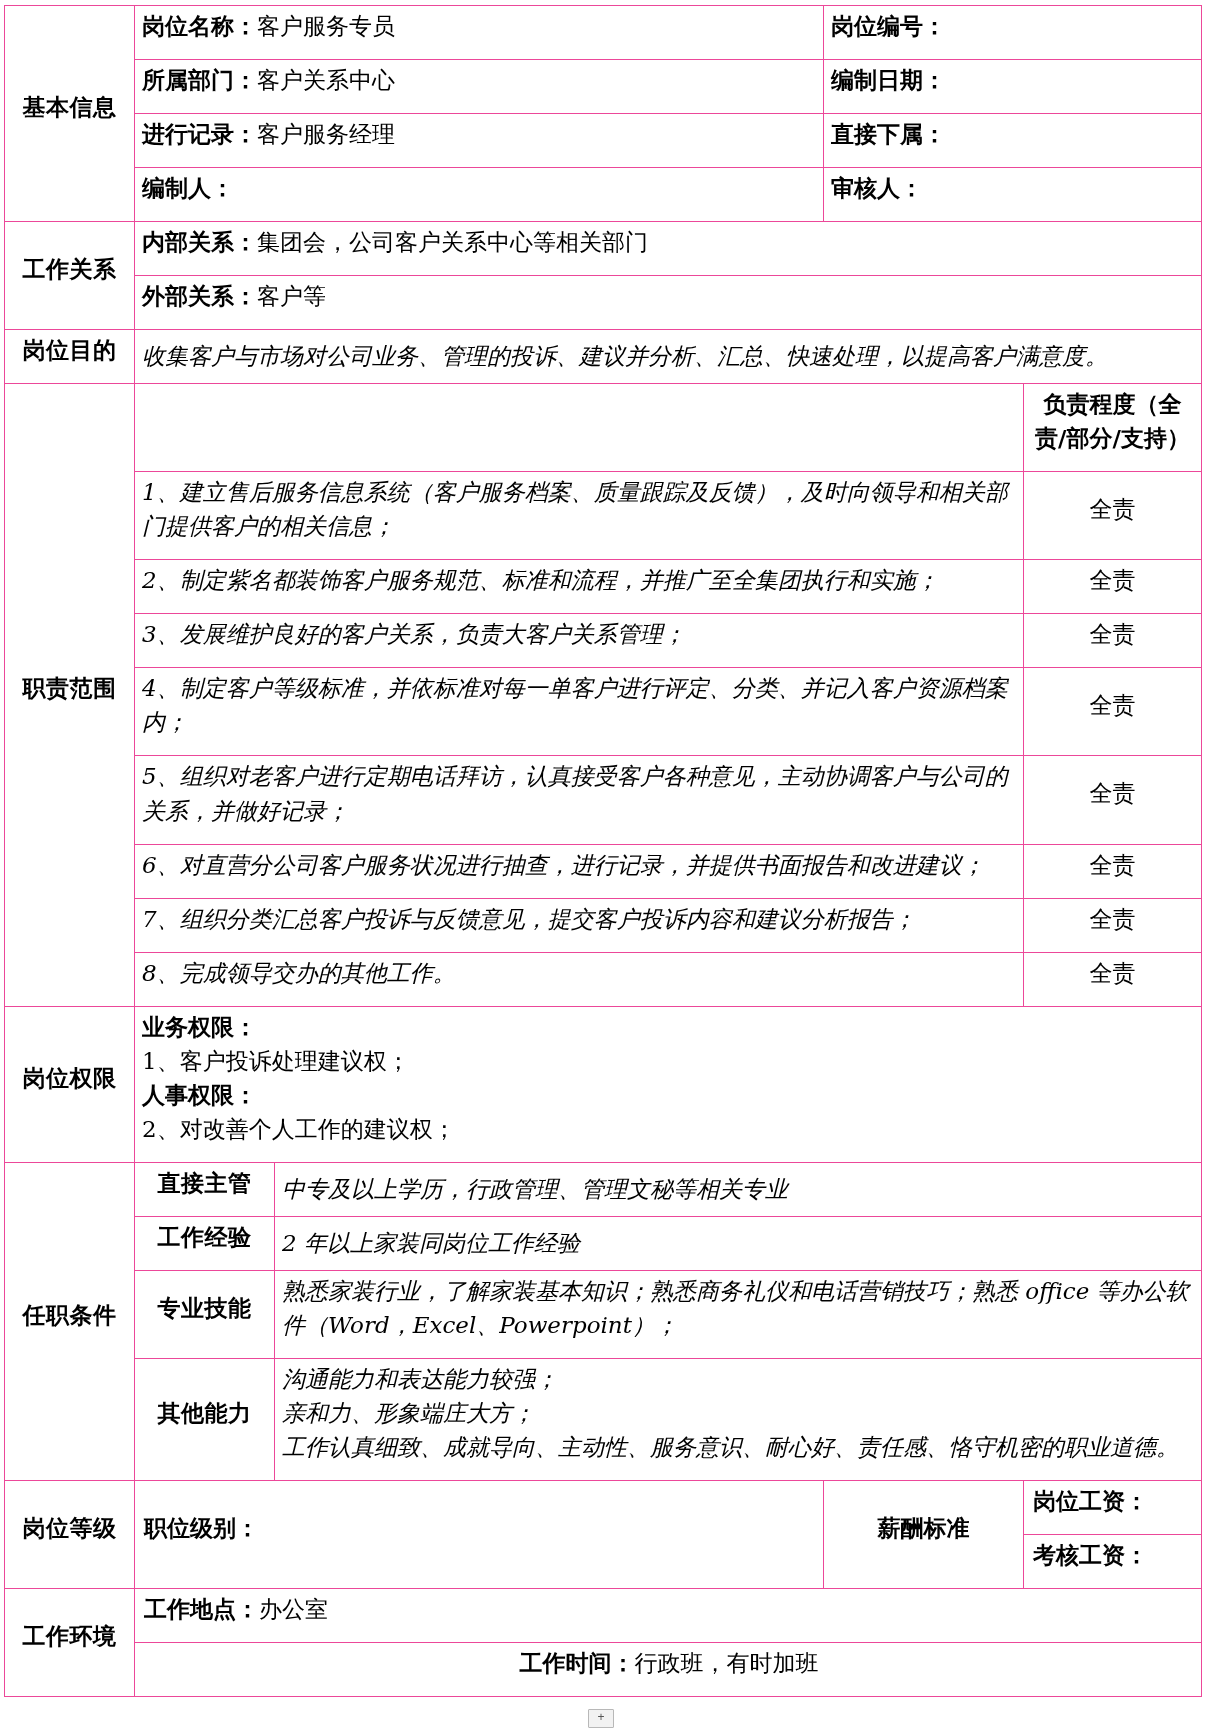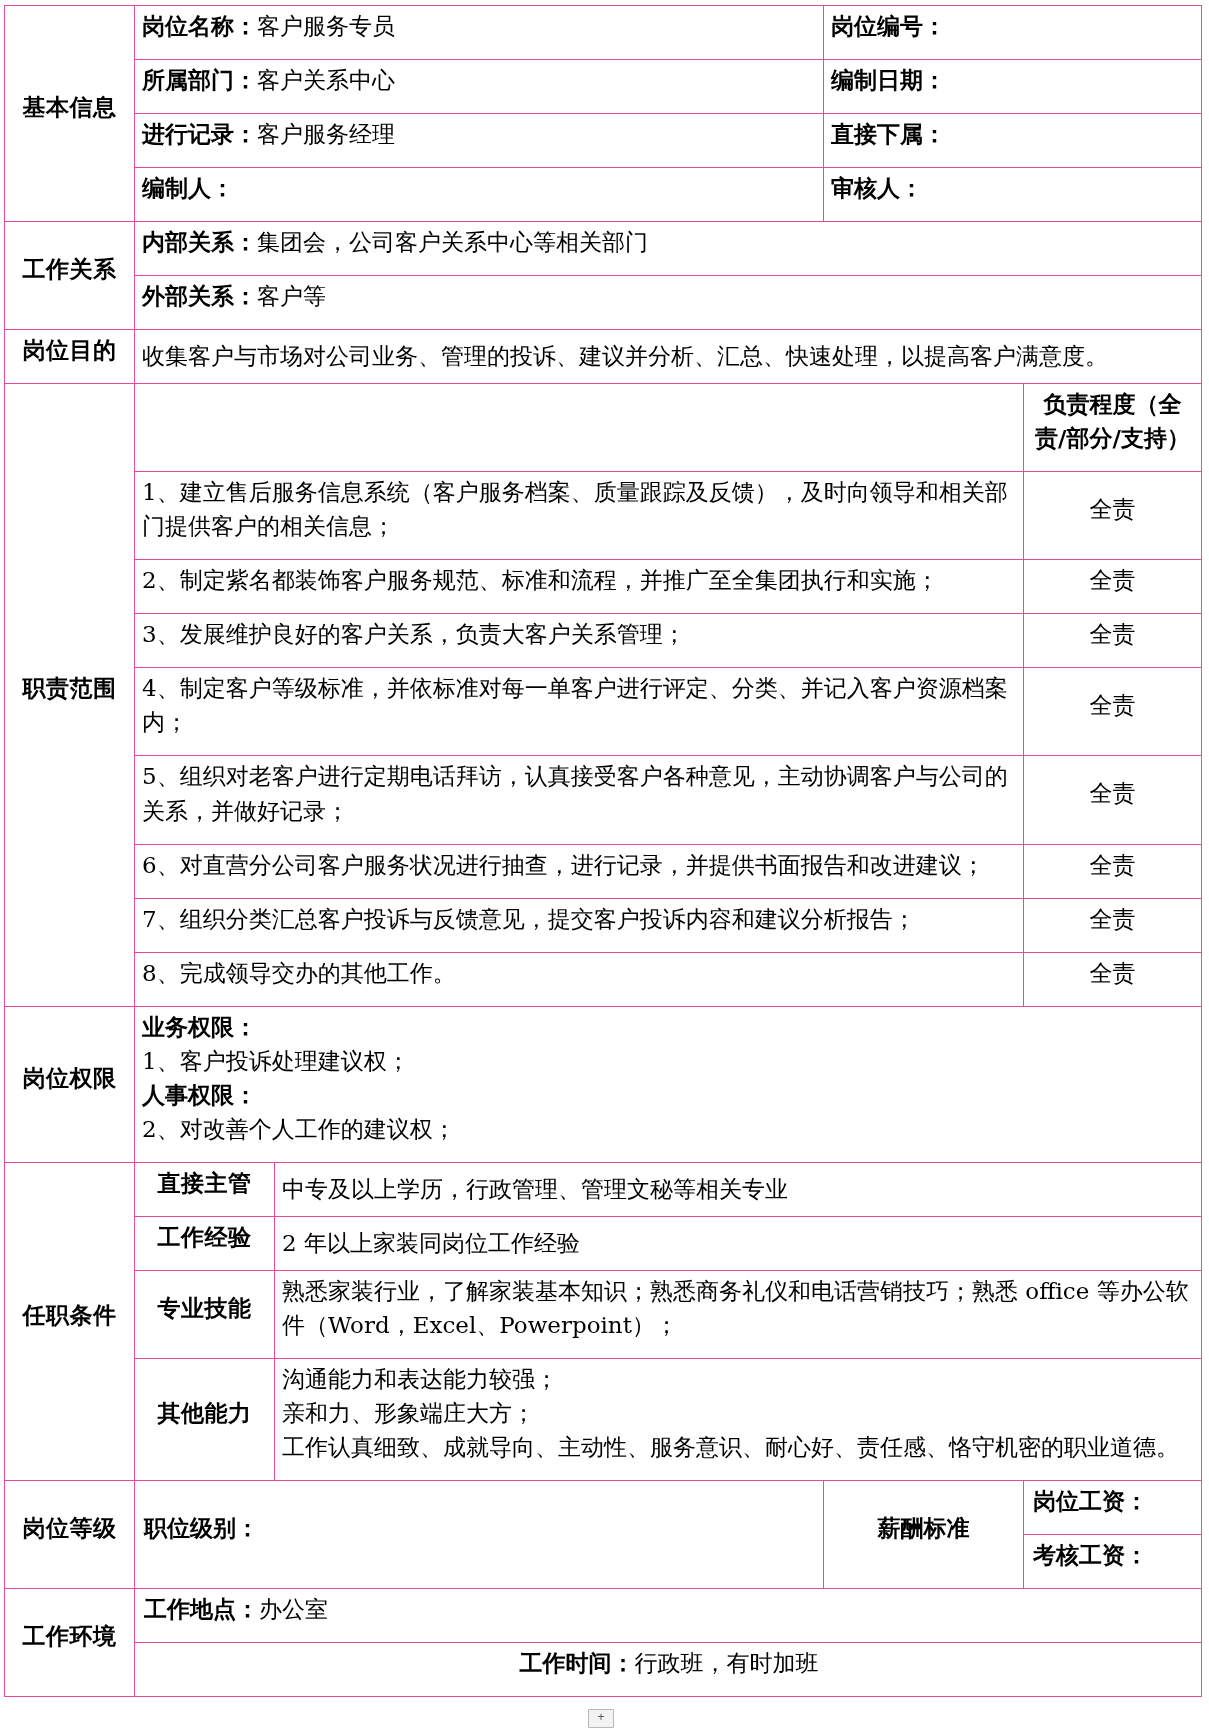--- a/index.html
+++ b/index.html
@@ -57,20 +57,21 @@
   .dutyhdr {
     text-align: center;
     font-weight: bold;
     font-size: 24px;
     line-height: 1.5;
   }
   .dutytext {
     text-align: left;
     padding: 5px 8px 6px 9px;
     line-height: 1.55;
+    font-style: italic;
   }
   .dutylevel {
     width: 178px;
     text-align: center;
   }
   .blankhdr { height: 70px; }
   .auth-cell {
     padding: 6px 8px 8px 9px;
     line-height: 1.62;
   }

